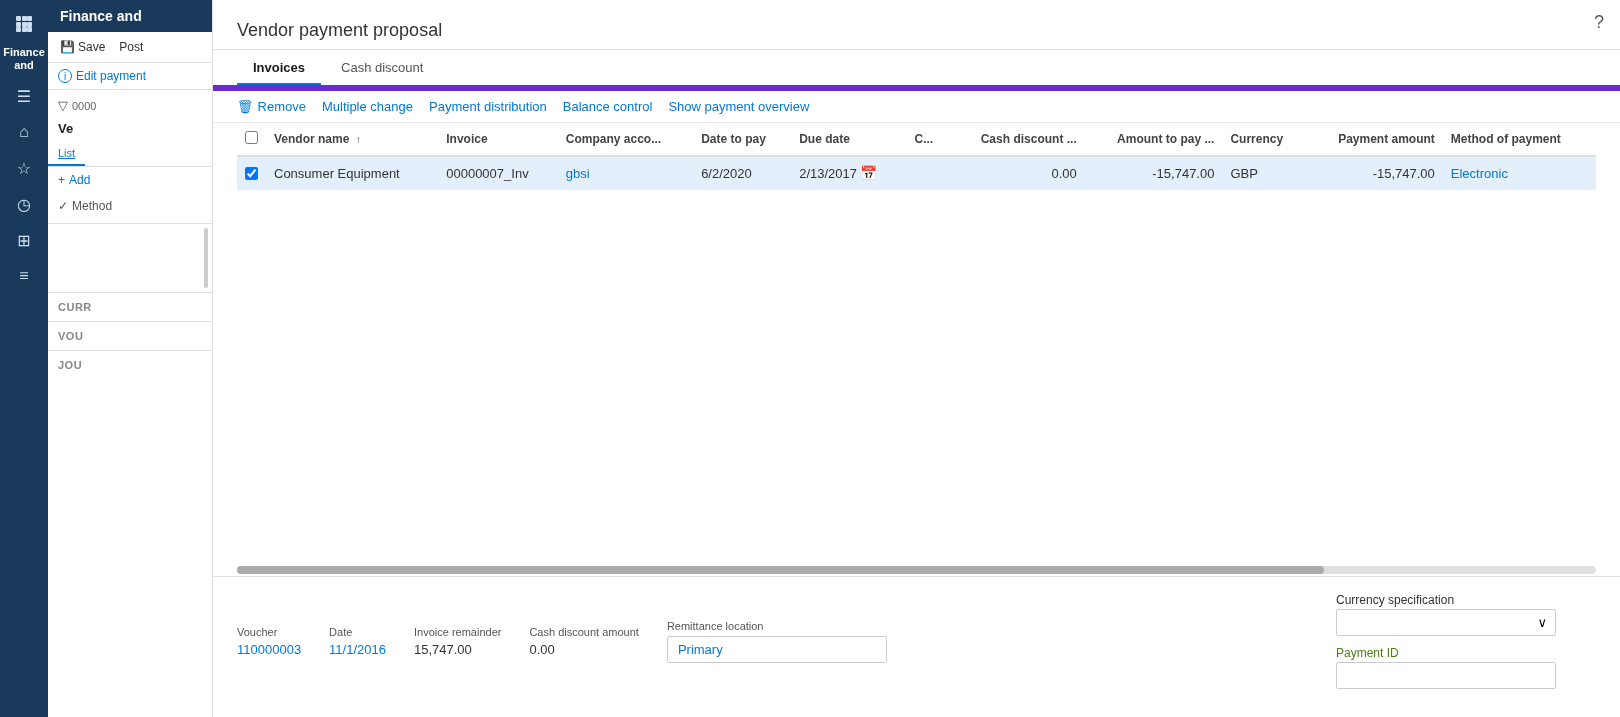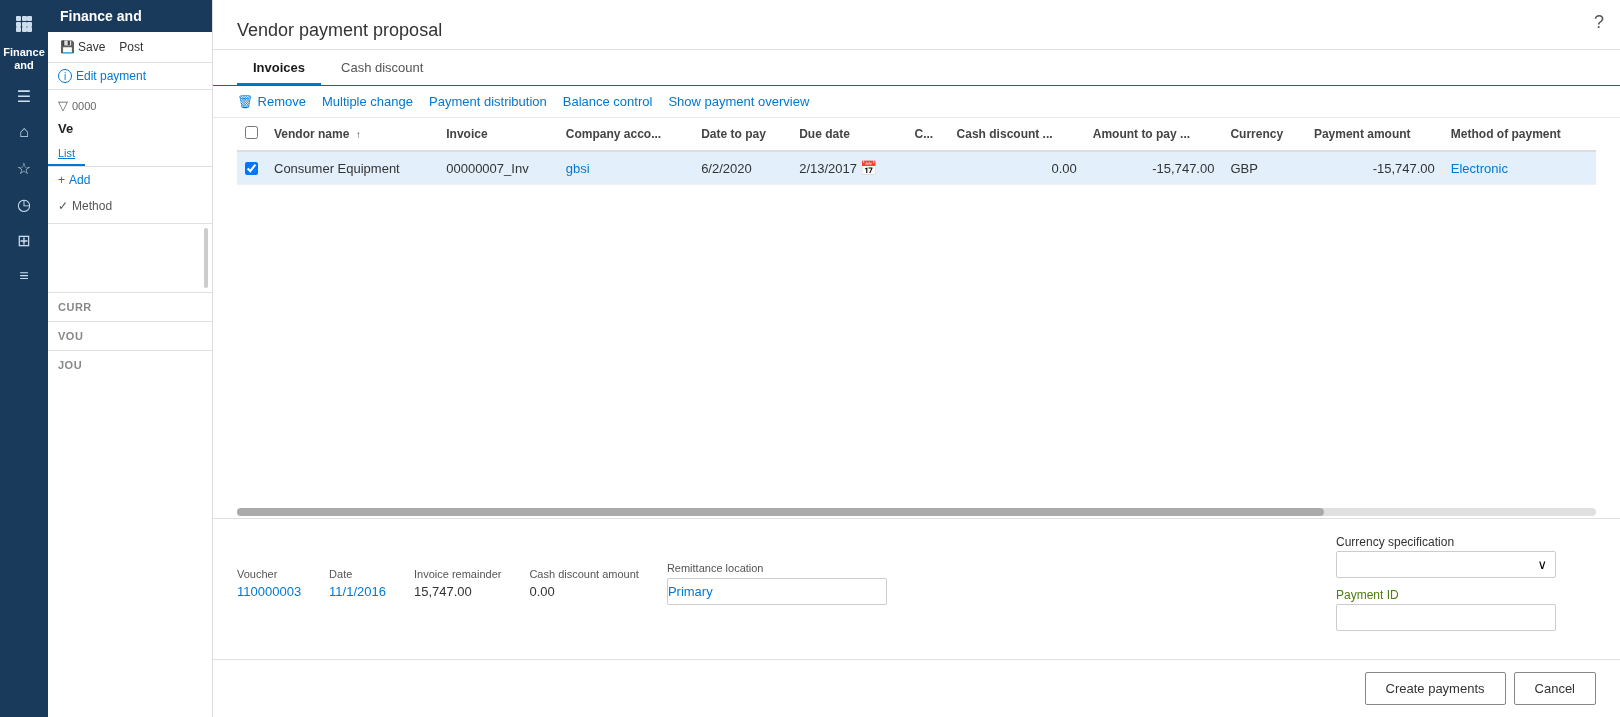--- a/index.html
+++ b/index.html
@@ -130,21 +130,21 @@
       font-weight: 400;
       color: #333;
       padding: 20px 24px 8px;
       border-bottom: 1px solid #e0e0e0;
     }
 
     
     .dialog-tabs {
       display: flex;
       padding: 0 24px;
-      border-bottom: 1px solid #6d28d9;
+      border-bottom: 6px solid #6d28d9;
       gap: 0;
     }
     .dialog-tab {
       padding: 10px 16px 8px;
       font-size: 13px;
       cursor: pointer;
       color: #555;
       border-bottom: 2px solid transparent;
       margin-right: 4px;
     }
@@ -187,21 +187,21 @@
     }
     thead th {
       padding: 8px 8px;
       text-align: left;
       color: #444;
       font-weight: 600;
       font-size: 12px;
       white-space: nowrap;
       border-bottom: 2px solid #ddd;
     }
-    thead th.right { }
+    thead th.right { text-align: right; }
     tbody tr {
       border-bottom: 1px solid #f0f0f0;
     }
     tbody tr.selected {
       background: #e3effa;
     }
     tbody td {
       padding: 8px 8px;
       color: #333;
       font-size: 13px;
@@ -327,21 +327,21 @@
       position: absolute;
       top: 12px; right: 16px;
       font-size: 18px; color: #555; cursor: pointer;
       z-index: 200;
     }
 
     .sort-arrow { font-size: 10px; margin-left: 3px; }
     .calendar-icon { font-size: 14px; color: #555; }
     .remittance-box {
       border: 1px solid #ccc; border-radius: 2px;
-      padding: 5px 0;
+      padding: 5px 10px;
       font-size: 13px; color: #0078d4;
       cursor: pointer;
       background: #fff;
       min-width: 220px;
     }
   </style>
 </head>
 <body>
 
 <div class="sidebar-left">
@@ -538,20 +538,16 @@
               </div>
             </div>
             <div>
               <div class="detail-id-label">Payment ID</div>
               <input type="text" class="detail-id-input" value="" style="">
             </div>
           </div>
         </div>
       </div>
 
-      <div class="dialog-footer">
-        <button class="btn-primary">Create payments</button>
-        <button class="btn-cancel">Cancel</button>
-      </div>
 
     </div>
   </div>
 </div>
 
 </body></html>

